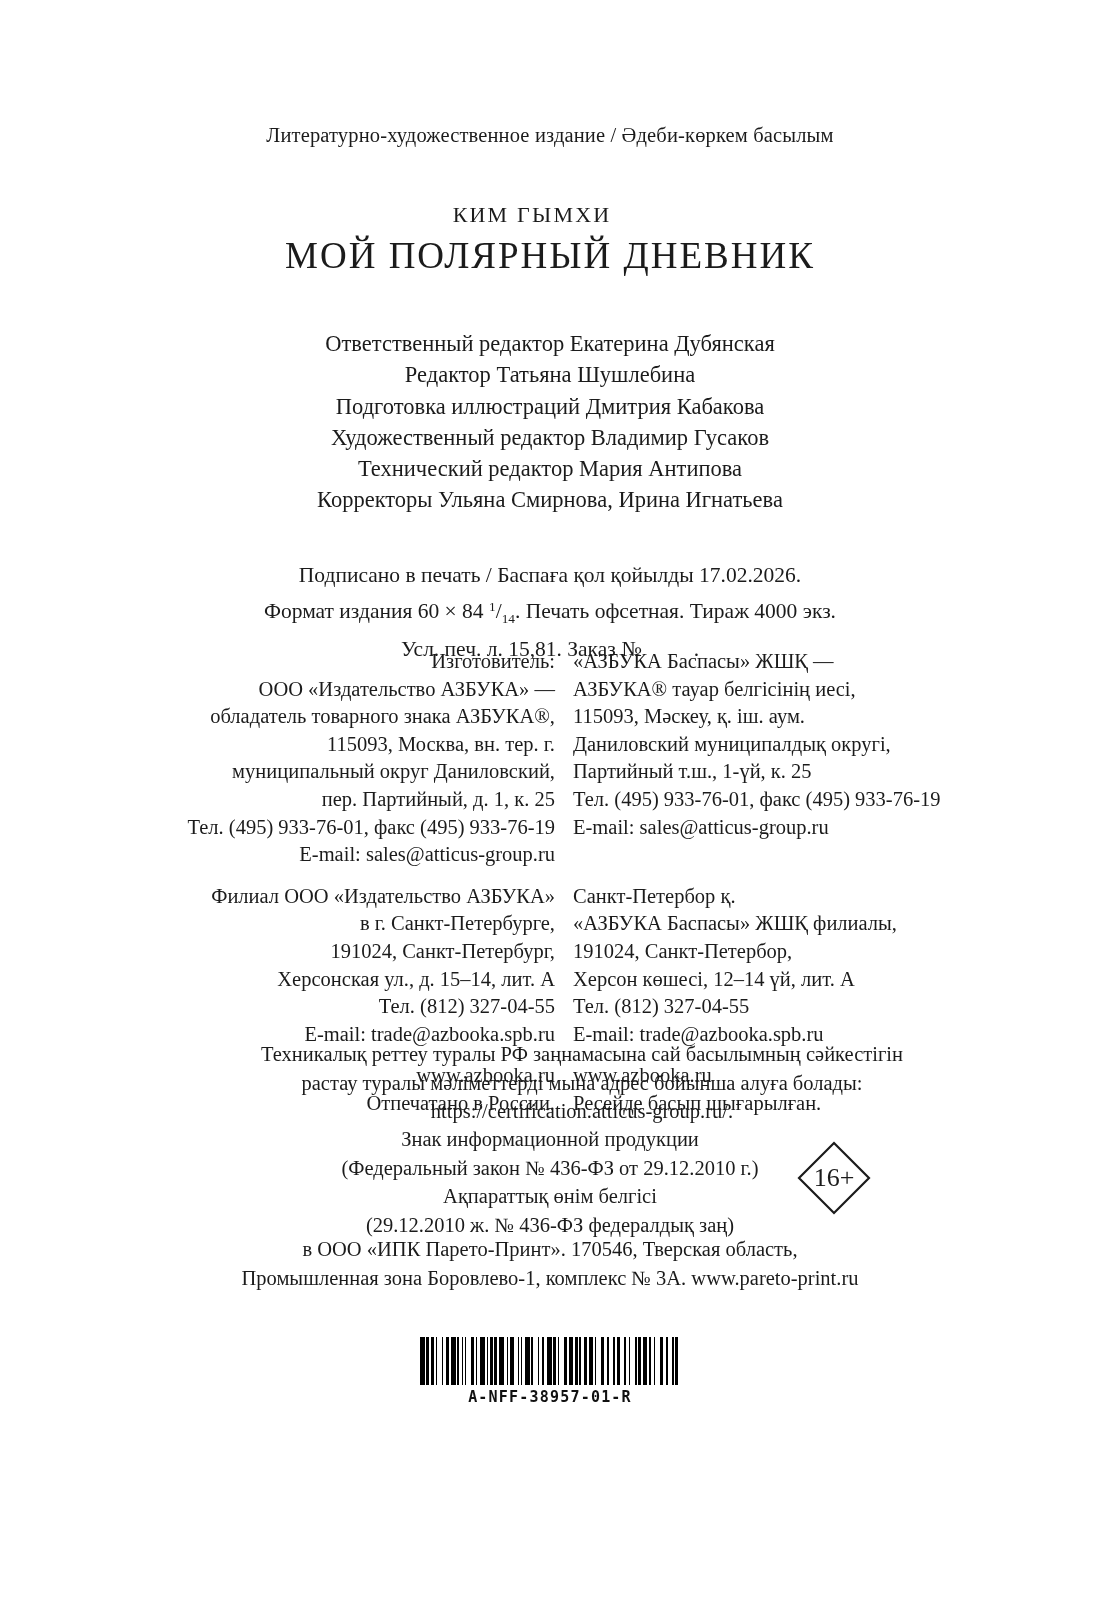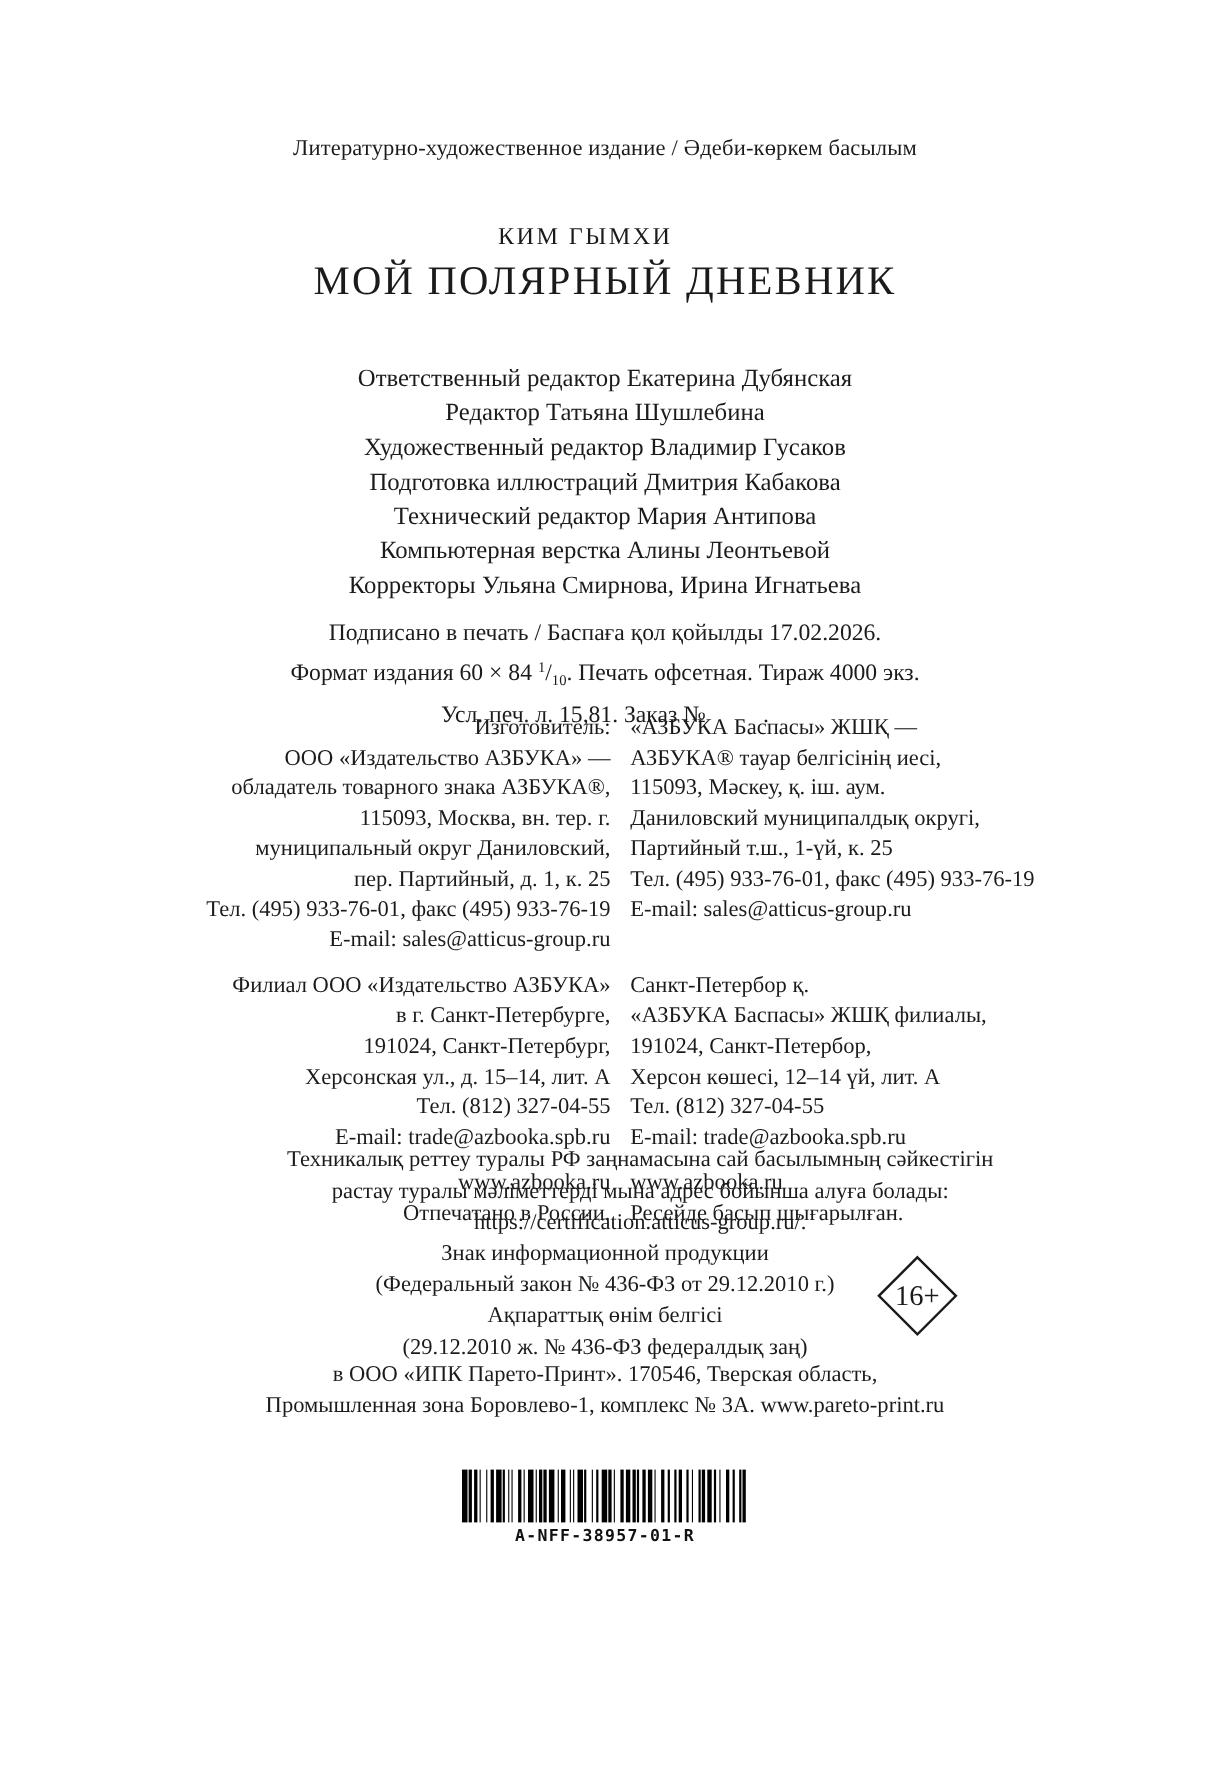--- a/index.html
+++ b/index.html
@@ -192,30 +192,29 @@
 
   <div class="series-line">Литературно-художественное издание / Әдеби-көркем басылым</div>
 
   <div class="author">КИМ ГЫМХИ</div>
 
   <div class="title">МОЙ ПОЛЯРНЫЙ ДНЕВНИК</div>
 
   <div class="credits">
     <div class="line">Ответственный редактор Екатерина Дубянская</div>
     <div class="line">Редактор Татьяна Шушлебина</div>
+    <div class="line">Подготовка иллюстраций Дмитрия Кабакова</div>
     <div class="line">Художественный редактор Владимир Гусаков</div>
-    <div class="line">Подготовка иллюстраций Дмитрия Кабакова</div>
     <div class="line">Технический редактор Мария Антипова</div>
-    <div class="line">Компьютерная верстка Алины Леонтьевой</div>
     <div class="line">Корректоры Ульяна Смирнова, Ирина Игнатьева</div>
   </div>
 
   <div class="printinfo">
     <div class="line">Подписано в печать / Баспаға қол қойылды 17.02.2026.</div>
-    <div><span>Формат издания 60 × 84 </span><span class="sup-frac">1</span><span>/</span><span class="sub-frac">10</span><span>. Печать офсетная. Тираж 4000 экз.</span></div>
+    <div><span>Формат издания 60 × 84 </span><span class="sup-frac">1</span><span>/</span><span class="sub-frac">14</span><span>. Печать офсетная. Тираж 4000 экз.</span></div>
     <div><span>Усл. печ. л. 15,81. Заказ №</span><span class="order-gap"></span><span>.</span></div>
   </div>
 
   <div class="imprint">
 
     <div class="row">
       <div class="col-l">
         <div class="line">Изготовитель:</div>
         <div class="line">ООО «Издательство АЗБУКА» —</div>
         <div class="line">обладатель товарного знака АЗБУКА®,</div>

